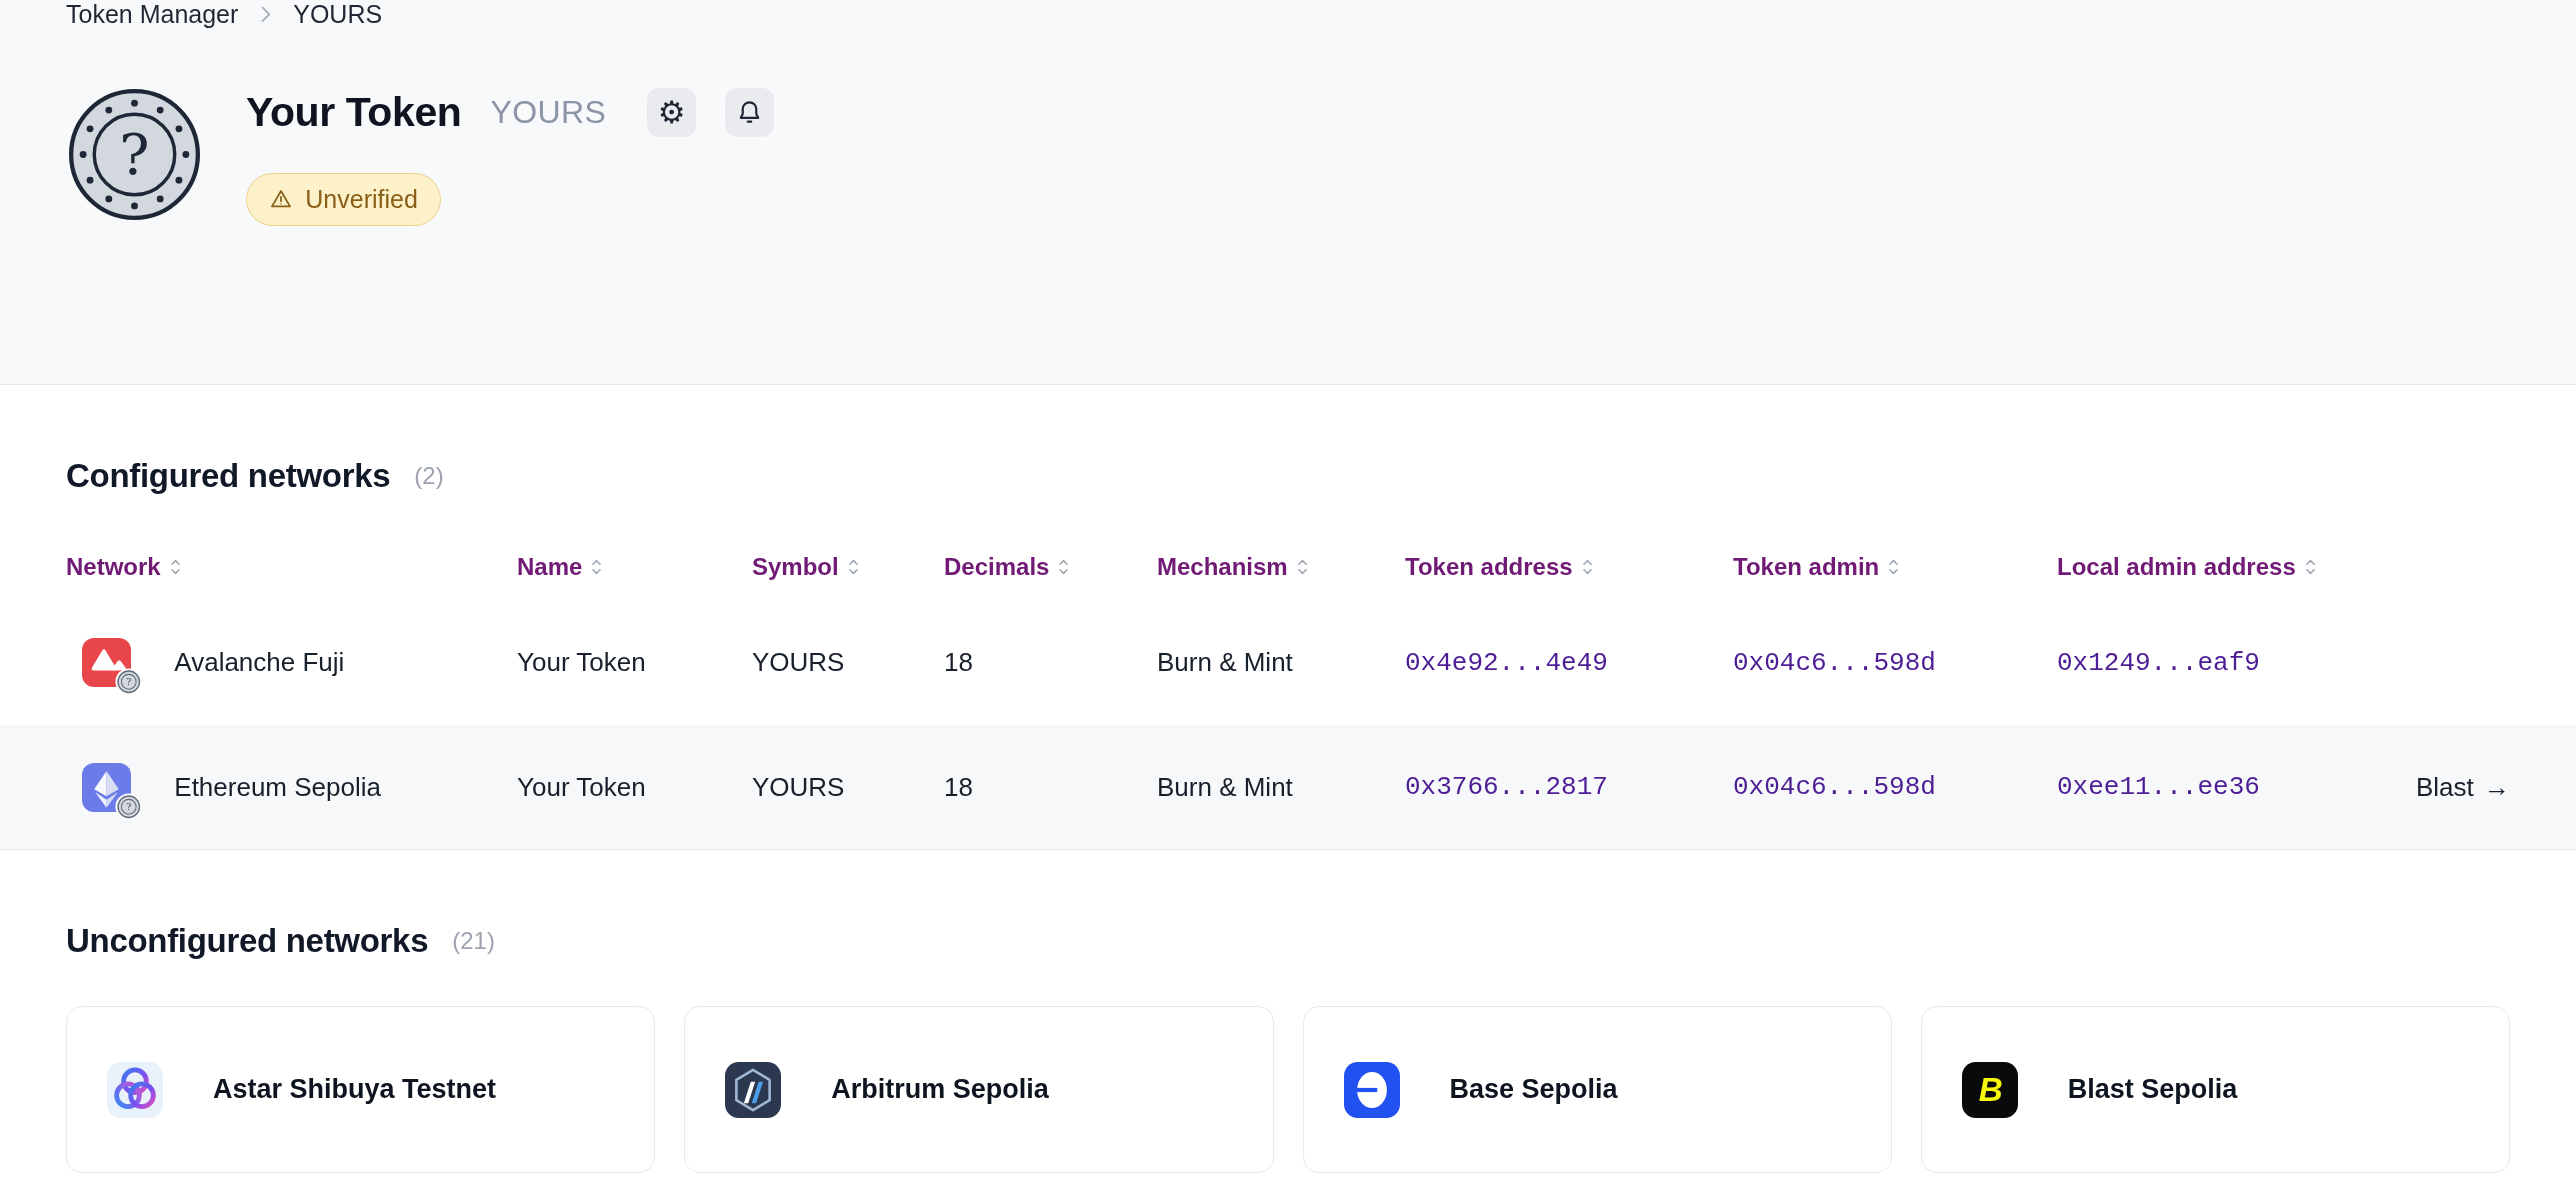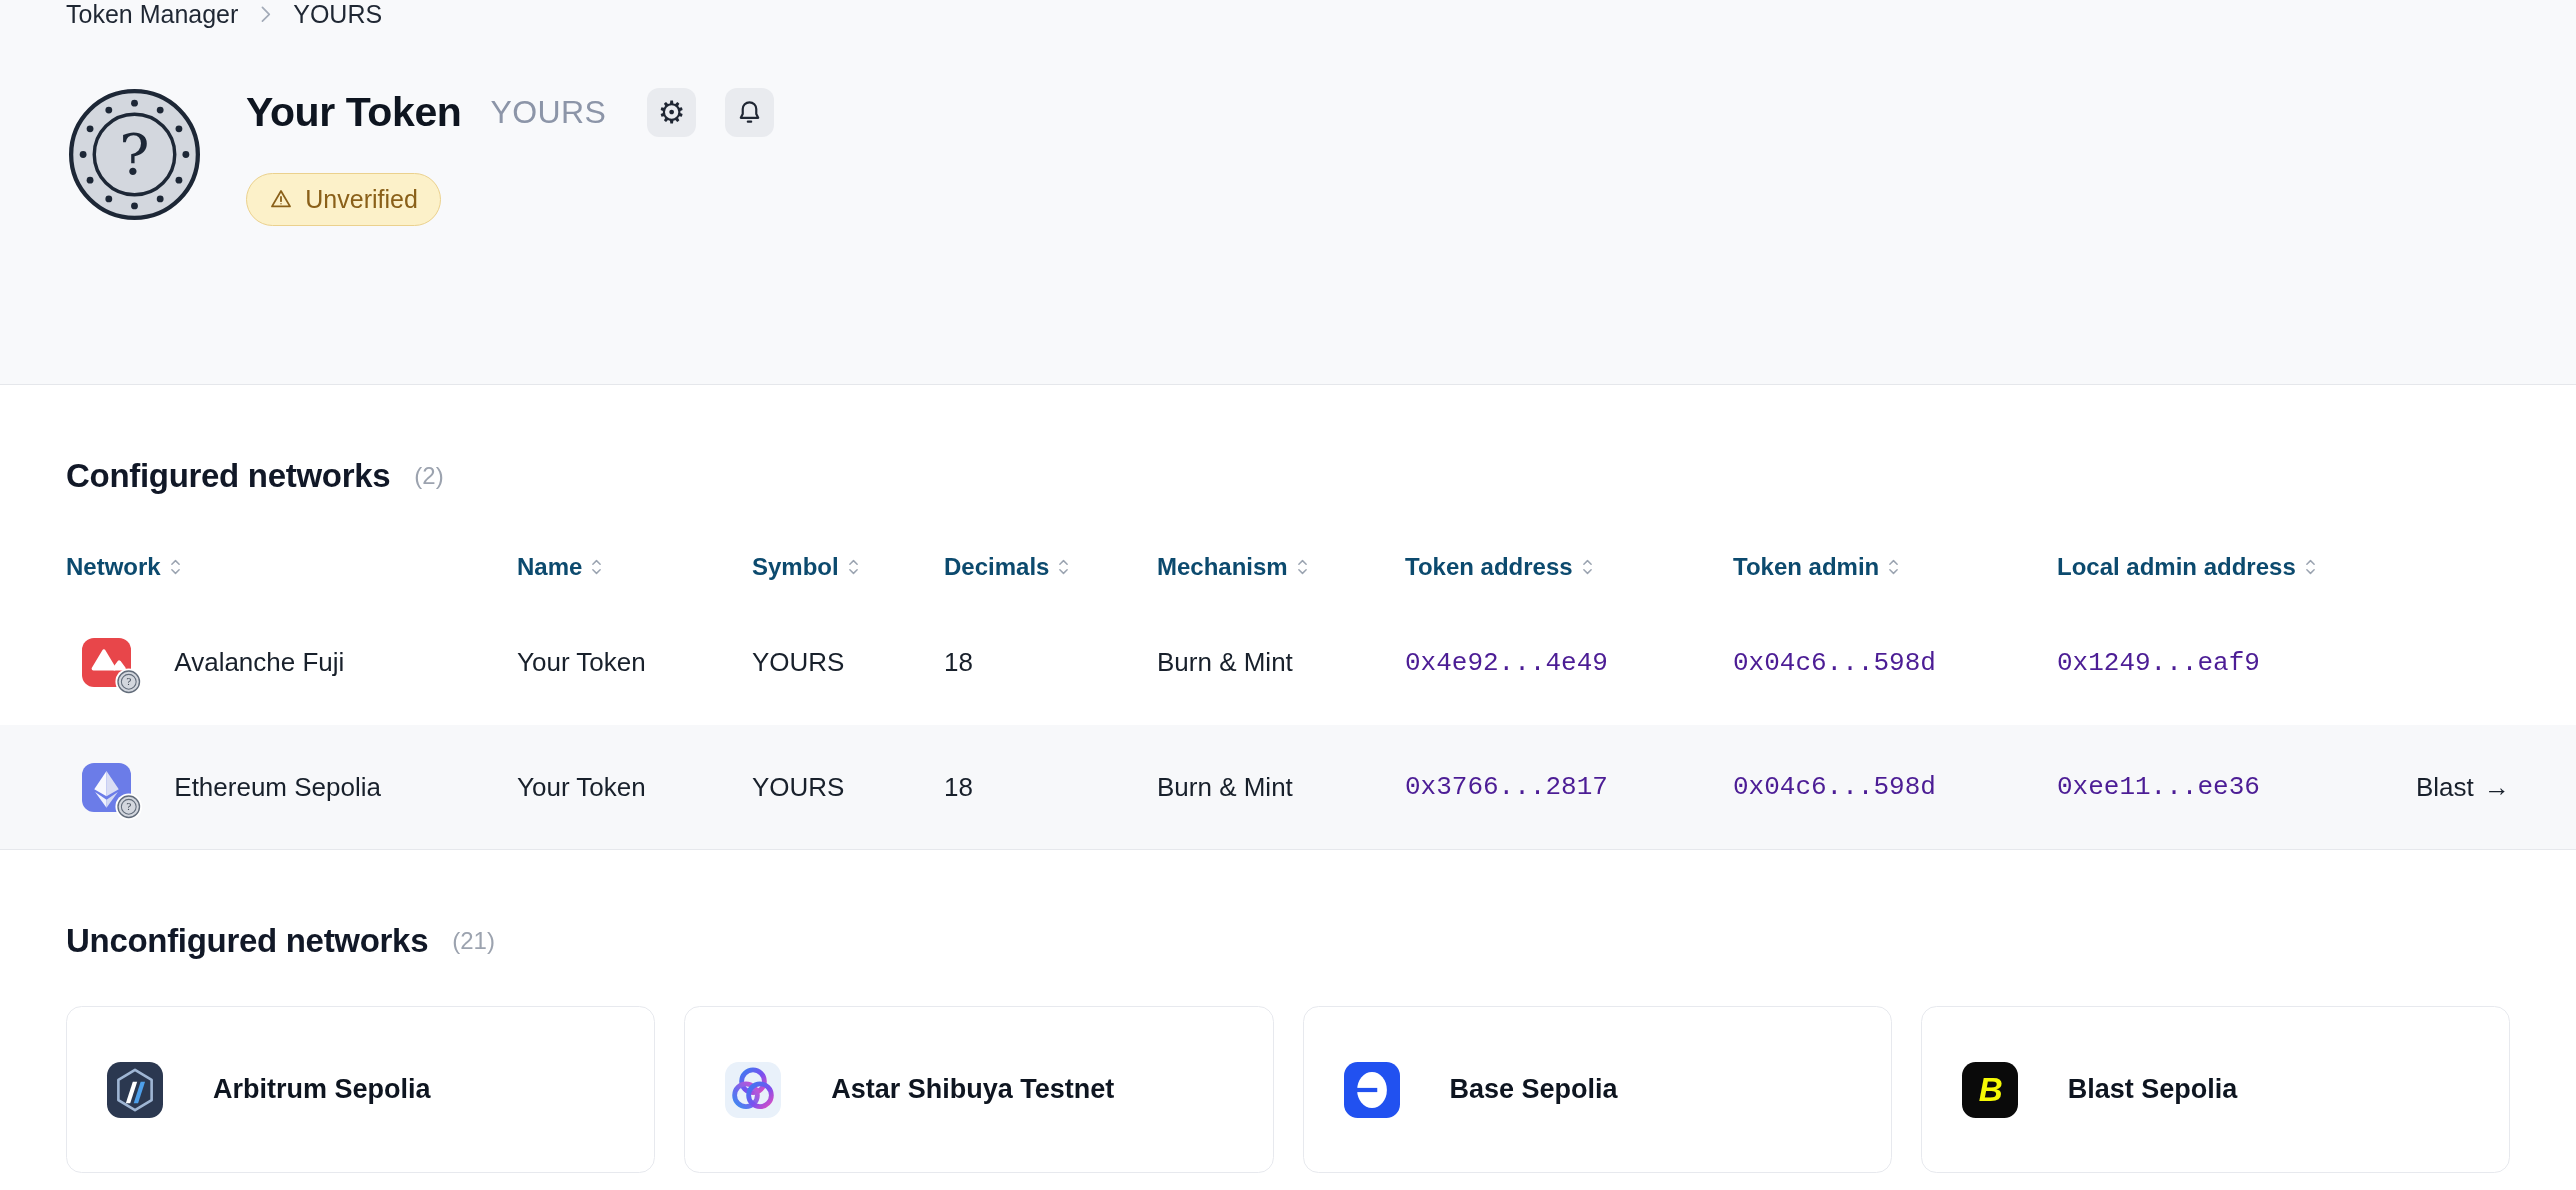--- a/index.html
+++ b/index.html
@@ -29,21 +29,21 @@
   .section-h { display:flex; align-items:center; gap:24px; }
   .section-h.first { padding-top:72px; }
   .section-title { font-size:33px; font-weight:700; color:#111827; letter-spacing:-0.3px; }
   .section-count { font-size:24px; color:#9ca3af; }
 
   
   .tbl { margin-top:38px; }
   .trow { display:grid; grid-template-columns:451px 235px 192px 213px 248px 328px 324px 292px 1fr;
           align-items:center; }
   .thead { height:67px; }
-  .th { display:flex; align-items:center; gap:8px; font-size:24px; font-weight:700; color:#0c4a6e; cursor:pointer; }
+  .th { display:flex; align-items:center; gap:8px; font-size:24px; font-weight:700; color:#701a75; cursor:pointer; }
   .tr { height:125px; font-size:26px; color:#18202b; }
   .tr.alt { background:#f7f8fa; border-bottom:1.7px solid #e6e8ec; margin:0 -66px; padding:0 66px; }
   .net-cell { display:flex; align-items:center; gap:43px; padding-left:16.3px; }
   .net-ic { position:relative; width:49px; height:49px; border-radius:12px; flex:0 0 auto; }
   .net-ic svg.logo { position:absolute; inset:0; }
   .ic-avalanche { background:#e8464a; }
   .ic-ethereum { background:#6b7ce8; }
   .mini-coin { position:absolute; right:-11.2px; bottom:-8.6px; width:27.5px; height:27.5px; }
   .addr { color:#4c1d95; cursor:pointer;font-family:Liberation Mono, monospace; }
   .view-cell { justify-self:end; display:flex; align-items:center; gap:10.3px; font-size:26px;
@@ -262,31 +262,20 @@
   </div>
 
   <div class="section-h second">
     <span class="section-title">Unconfigured networks</span>
     <span class="section-count">(21)</span>
   </div>
 
   <div class="cards">
 
     <div class="card">
-      <div class="card-ic ic-arbitrum">
-        <svg width="56" height="56" viewBox="0 0 64 64">
-          <path d="M32 9 L51 20.5 V43.5 L32 55 L13 43.5 V20.5 Z" fill="none" stroke="#9fb6d4" stroke-width="3" stroke-linejoin="round"></path>
-          <polygon points="21.5,47 29.5,22.5 34.5,22.5 26.5,47" fill="#ffffff"></polygon>
-          <polygon points="30.5,47 38.5,22.5 43.5,22.5 35.5,47" fill="#4d9fea"></polygon>
-        </svg>
-      </div>
-      <span class="card-name">Arbitrum Sepolia</span>
-    </div>
-
-    <div class="card">
       <div class="card-ic ic-astar">
         <svg width="56" height="56" viewBox="0 0 64 64">
           <defs>
             <linearGradient id="astarg1" x1="0" y1="0" x2="1" y2="1">
               <stop offset="0" stop-color="#3b7df0"></stop>
                 <stop offset="0.55" stop-color="#7a4ff0"></stop>
                 <stop offset="1" stop-color="#e04fc0"></stop>
             </linearGradient>
             <linearGradient id="astarg2" x1="1" y1="0" x2="0" y2="1">
               <stop offset="0" stop-color="#d44fd0"></stop>
@@ -296,20 +285,31 @@
           </defs>
           <circle cx="32" cy="22" r="13" fill="none" stroke="url(#astarg1)" stroke-width="5.5"></circle>
           <circle cx="24" cy="38" r="13" fill="none" stroke="url(#astarg2)" stroke-width="5.5"></circle>
           <circle cx="40" cy="38" r="13" fill="none" stroke="url(#astarg1)" stroke-width="5.5"></circle>
         </svg>
       </div>
       <span class="card-name">Astar Shibuya Testnet</span>
     </div>
 
     <div class="card">
+      <div class="card-ic ic-arbitrum">
+        <svg width="56" height="56" viewBox="0 0 64 64">
+          <path d="M32 9 L51 20.5 V43.5 L32 55 L13 43.5 V20.5 Z" fill="none" stroke="#9fb6d4" stroke-width="3" stroke-linejoin="round"></path>
+          <polygon points="21.5,47 29.5,22.5 34.5,22.5 26.5,47" fill="#ffffff"></polygon>
+          <polygon points="30.5,47 38.5,22.5 43.5,22.5 35.5,47" fill="#4d9fea"></polygon>
+        </svg>
+      </div>
+      <span class="card-name">Arbitrum Sepolia</span>
+    </div>
+
+    <div class="card">
       <div class="card-ic ic-base">
         <svg width="56" height="56" viewBox="0 0 64 64">
           <ellipse cx="32" cy="32" rx="17" ry="20.5" fill="#ffffff"></ellipse>
           <rect x="12" y="29.6" width="26" height="4.8" fill="#2151f0"></rect>
         </svg>
       </div>
       <span class="card-name">Base Sepolia</span>
     </div>
 
     <div class="card">

